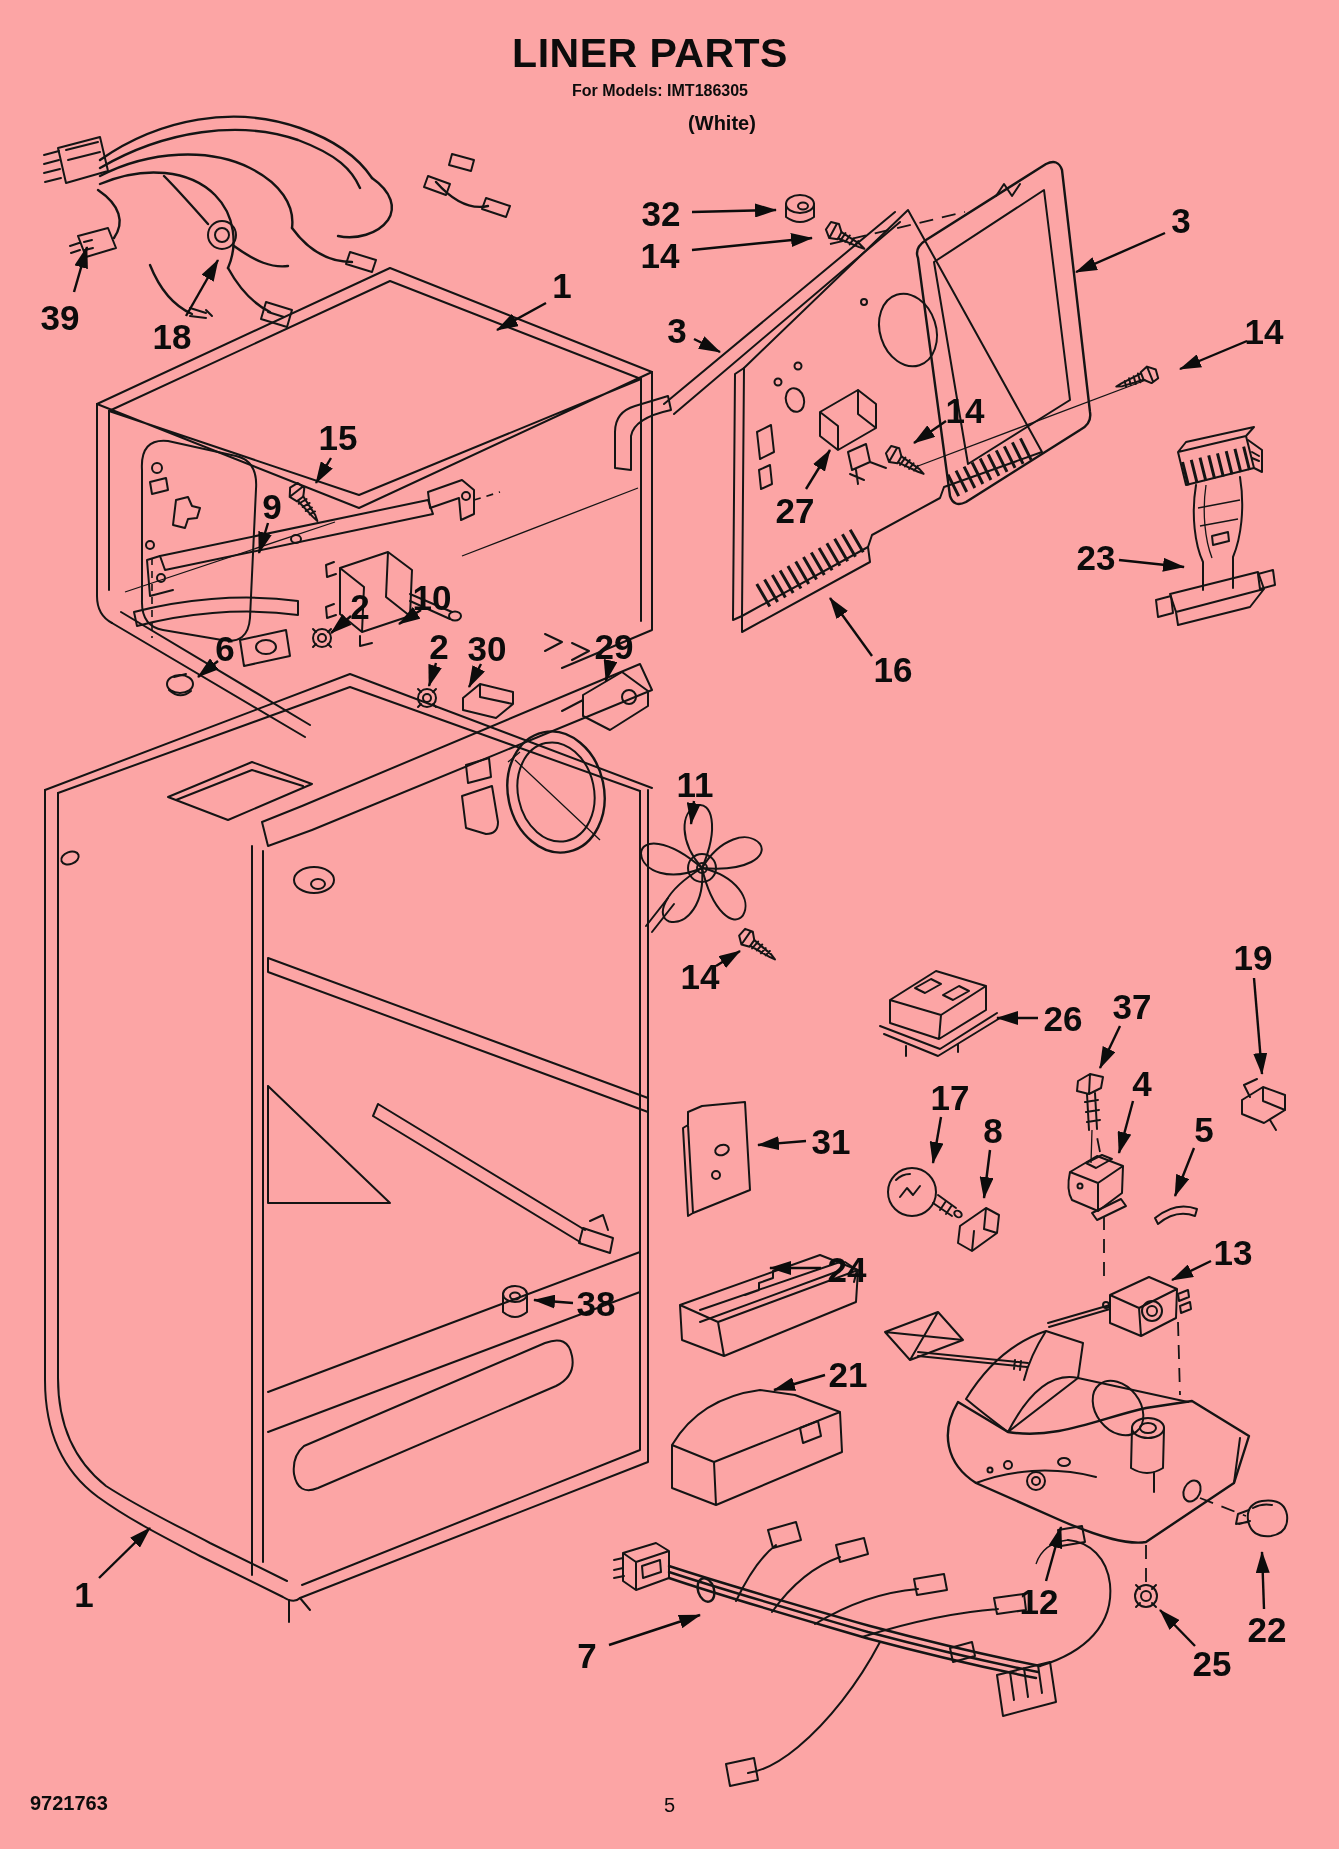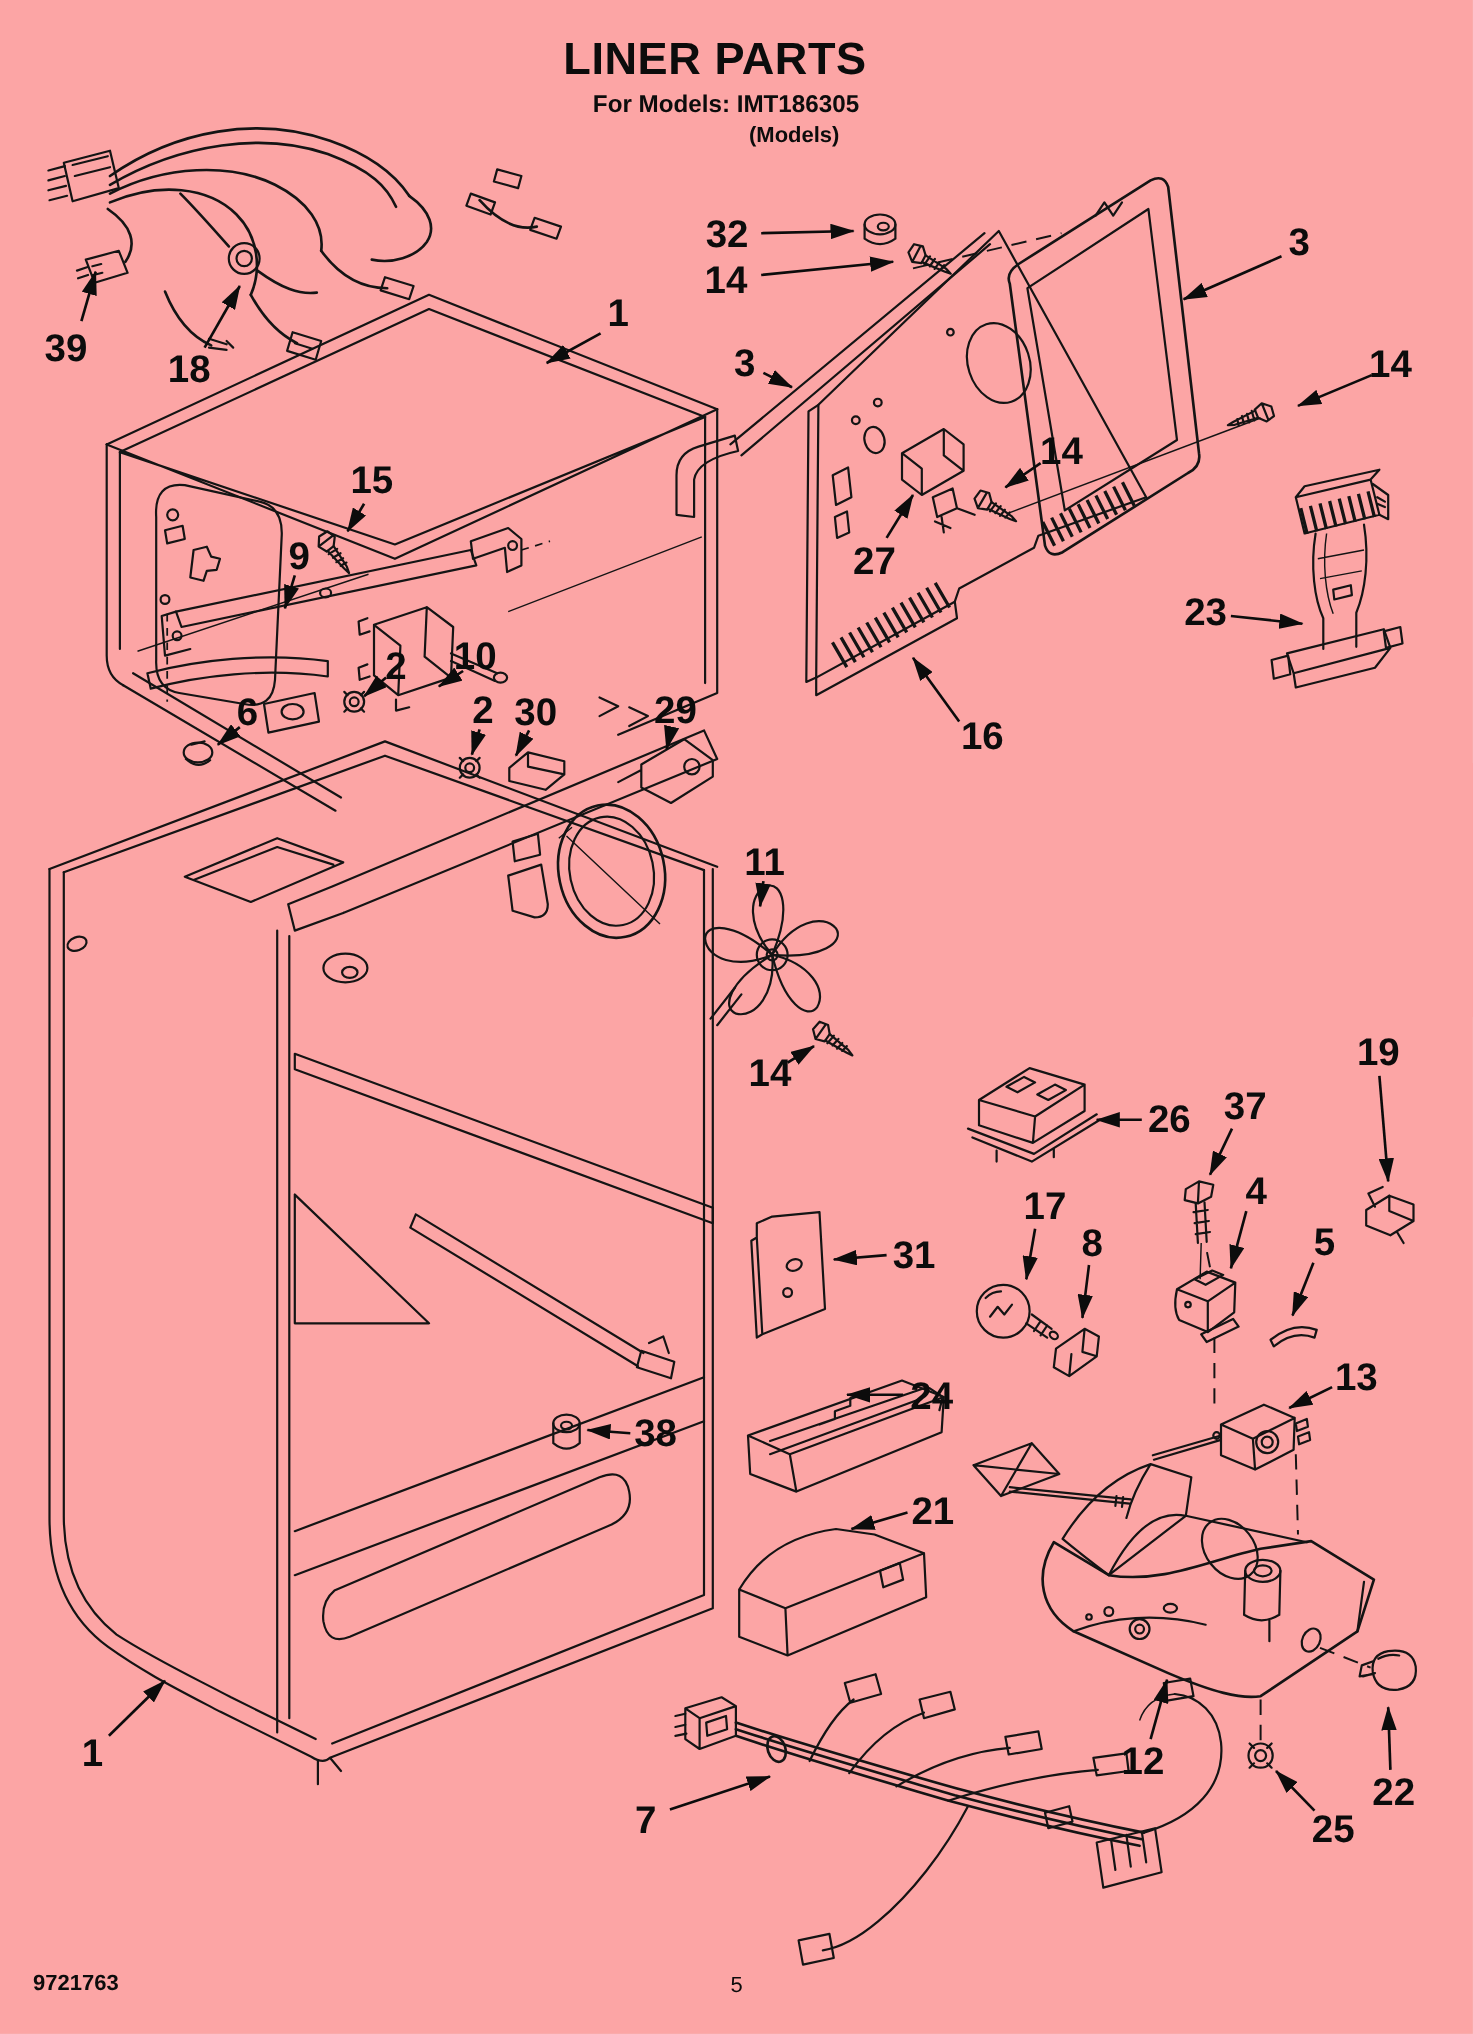--- a/index.html
+++ b/index.html
@@ -1,20 +1,20 @@
 <!DOCTYPE html>
 <html><head>
 <meta charset="utf-8">
 <style>
   html,body{margin:0;padding:0;background:#e8e8e8;}
   .page{position:relative;width:1339px;height:1849px;background:#fca5a5;margin:0 auto;overflow:hidden;
         font-family:"Liberation Sans",sans-serif;color:#0c0c0c;}
   .hdr{position:absolute;text-align:center;font-weight:bold;white-space:nowrap;}
   .hdr-title{top:30px;left:0;width:1300px;font-size:41px;letter-spacing:.5px;}
-  .hdr-models{top:82px;left:0;width:1320px;font-size:22px;}
+  .hdr-models{top:82px;left:0;width:1320px;font-size:16px;}
   .hdr-finish{top:112px;left:104px;width:1236px;font-size:20px;}
   .ftr{position:absolute;font-size:20px;font-weight:bold;white-space:nowrap;}
   .ftr-doc{left:30px;top:1792px;}
   .ftr-page{left:664px;top:1794px;font-weight:normal;}
   svg.art{position:absolute;left:0;top:0;}
   .ln{fill:none;stroke:#141414;stroke-width:2;stroke-linecap:round;stroke-linejoin:round;}
   .ln2{fill:none;stroke:#141414;stroke-width:2.4;stroke-linecap:round;stroke-linejoin:round;}
   .thin{fill:none;stroke:#141414;stroke-width:1.3;}
   .dash{fill:none;stroke:#141414;stroke-width:1.8;stroke-dasharray:14 9;}
   .dash2{fill:none;stroke:#141414;stroke-width:1.6;stroke-dasharray:7 6;}
@@ -23,21 +23,21 @@
                text-anchor:middle;dominant-baseline:central;}
   .leader{stroke:#0c0c0c;stroke-width:2.4;}
 </style>
 </head>
 <body>
 
 <div class="page">
 
   <div class="hdr hdr-title">LINER PARTS</div>
   <div class="hdr hdr-models">For Models: IMT186305</div>
-  <div class="hdr hdr-finish">(Models)</div>
+  <div class="hdr hdr-finish">(White)</div>
 
   <svg class="art" width="1339" height="1849" viewBox="0 0 1339 1849">
     <defs>
       <marker id="ah" viewBox="0 0 22 14" markerWidth="22" markerHeight="14" refX="21" refY="7" orient="auto" markerUnits="userSpaceOnUse">
         <path d="M0,0 L22,7 L0,14 Z" fill="#0c0c0c"></path>
       </marker>
       <g id="screw-shape">
         <path class="ln" d="M-6,-7 L2,-9 L8,-3 L8,5 L0,8 L-7,2 Z M0,-8 L0,7"></path>
         <path class="ln" d="M8,-3 L30,-1 M8,4 L30,2 M12,-4 L11,5 M17,-4 L16,4 M22,-3 L21,4 M27,-3 L26,3 M30,-1 L36,1 L30,2"></path>
       </g>

